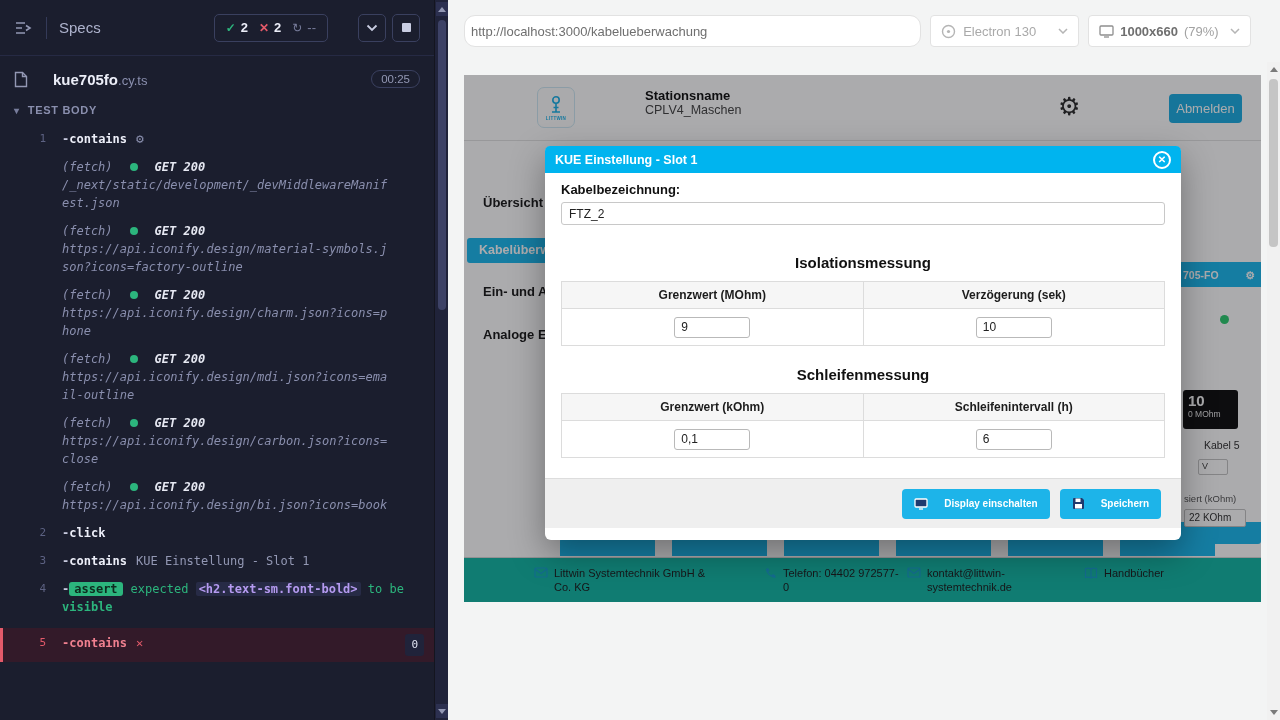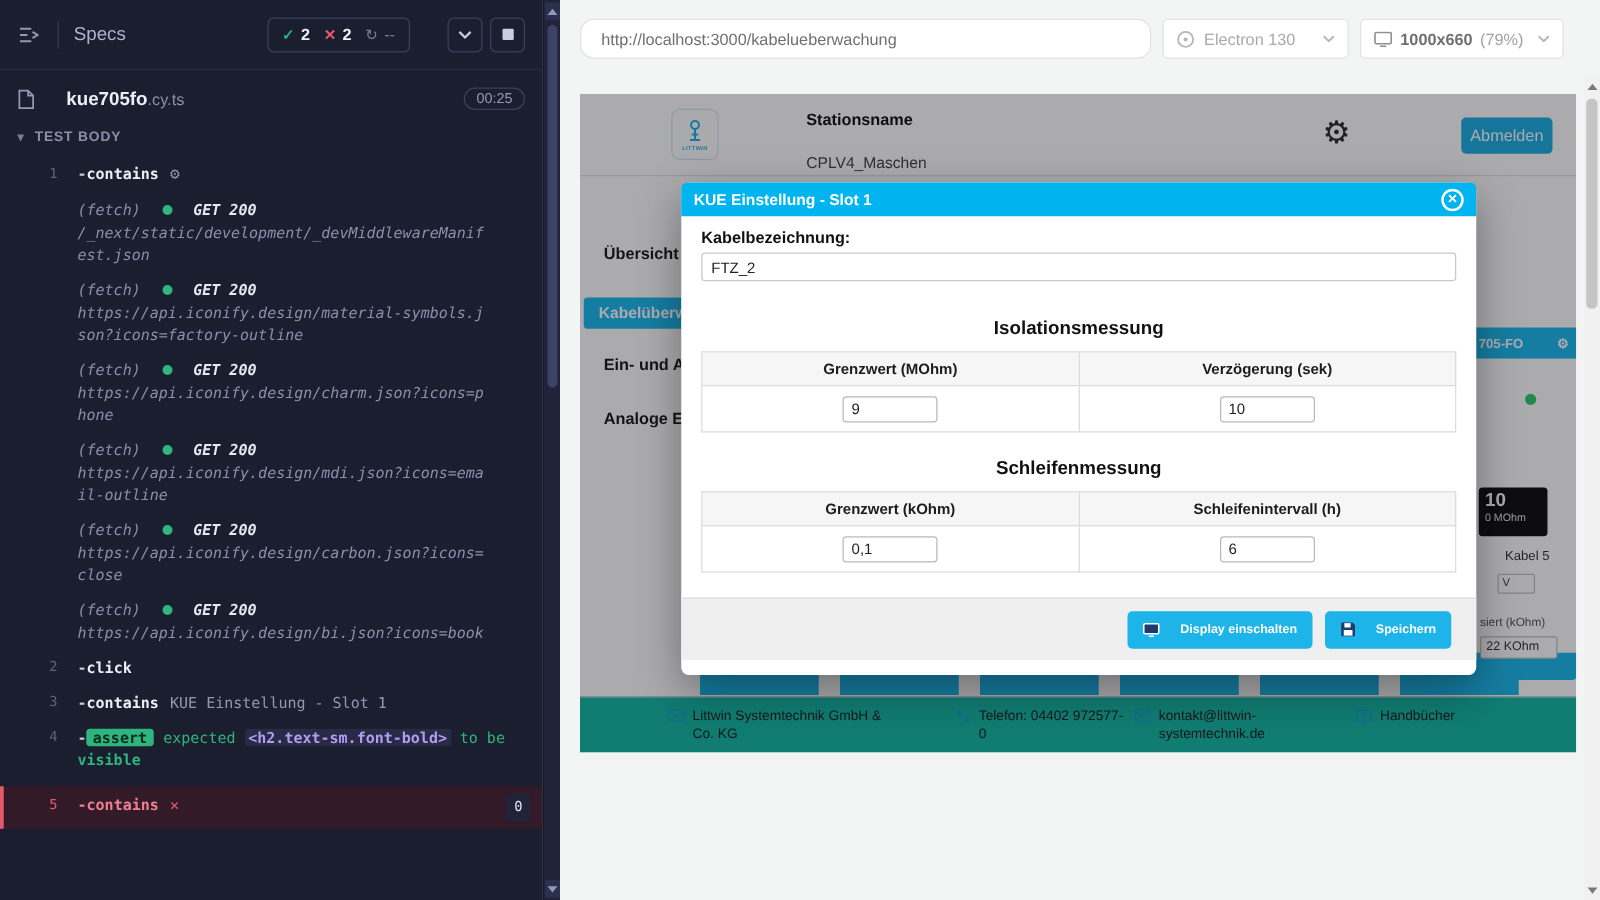--- a/index.html
+++ b/index.html
@@ -57,37 +57,37 @@
   .rep-scroll{width:14px;height:720px;flex:none;background:#20233a;border-left:1px solid #14151f;position:relative}
   .rs-btn{position:absolute;left:1px;width:12px;height:14px;background:#2c3050;display:flex;align-items:center;justify-content:center}
   .rs-up{top:2px}.rs-down{bottom:2px}
   .rs-thumb{position:absolute;left:3px;top:20px;width:8px;height:290px;border-radius:4px;background:#3d4266}
   .tri-up{width:0;height:0;border-left:4px solid transparent;border-right:4px solid transparent;border-bottom:5px solid #9398b4}
   .tri-down{width:0;height:0;border-left:4px solid transparent;border-right:4px solid transparent;border-top:5px solid #9398b4}
 
   
   .main{width:819px;flex:none;display:flex;flex-direction:column}
   .toolbar{height:62px;flex:none;display:flex;align-items:center;padding:0 16px;background:#f3f4f4}
-  .url-box{width:464px;height:32px;background:#fff;border:1px solid #e2e2e2;border-radius:11px;font-size:13px;color:#6f6f6f;padding:0 16px;outline:none;font-family:"Liberation Sans",sans-serif}
+  .url-box{width:464px;height:32px;background:#fff;border:1px solid #e2e2e2;border-radius:11px;font-size:13px;color:#6f6f6f;padding:0 6px;outline:none;font-family:"Liberation Sans",sans-serif}
   .sel{height:32px;background:#fff;border:1px solid #e2e2e2;border-radius:4px;display:flex;align-items:center;padding:0 10px;margin-left:9px}
   .browser-sel{width:151px;color:#a9a9a9;font-size:13px;gap:7px}
   .viewport-sel{width:165px;font-size:13px;gap:6px}
   .vp-size{color:#6f6f6f;font-weight:bold}
   .vp-zoom{color:#a2a2a2}
   .chev-svg{margin-left:auto;flex:none}
 
   .stage{position:relative;height:658px;background:#f3f4f4}
   .aut{position:absolute;left:16px;top:13px;width:797px;height:527px;background:#fff;overflow:hidden}
 
   .aut-header{position:absolute;left:0;top:0;right:0;height:66px;background:#fff;border-bottom:1px solid #e3e3e3;z-index:1}
   .logo{position:absolute;left:73px;top:12px;width:38px;height:41px;border:1px solid #cfe9f4;border-radius:7px;background:#fdfdfd;display:flex;flex-direction:column;align-items:center;justify-content:center;gap:1px}
   .logo-text{font-size:4.5px;color:#1cb2e8;font-weight:bold;letter-spacing:.3px}
   .station{position:absolute;left:181px;top:13px}
   .station-label{font-size:13px;font-weight:bold;color:#111}
-  .station-name{font-size:12.5px;color:#454545;margin-top:20px}
+  .station-name{font-size:12.5px;color:#454545;margin-top:0}
   .app-gear{position:absolute;left:594px;top:16px;font-size:25px;color:#2d2d2d;line-height:30px}
   .logout-btn{position:absolute;right:19px;top:19px;width:73px;height:29px;background:#1daee3;color:#fff;font-size:13px;border:none;border-radius:4px;display:flex;align-items:center;justify-content:center}
 
   .nav-item{position:absolute;left:19px;width:62px;font-size:13px;font-weight:bold;color:#1a1a1a;white-space:nowrap;overflow:hidden;z-index:1}
   .nav-active{position:absolute;left:3px;top:163px;width:78px;height:25px;background:#1cb9ef;color:#fff;font-size:12.5px;font-weight:bold;line-height:25px;padding-left:12px;white-space:nowrap;overflow:hidden;border-radius:3px 0 0 3px;z-index:1}
 
   
   .card-frag{position:absolute;left:713px;top:187px;width:84px;height:282px;z-index:1}
   .cf-head{height:25px;background:#1cb9ef;color:#fff;font-size:10.5px;font-weight:bold;display:flex;align-items:center;padding:0 6px;justify-content:space-between}
   .cf-body{background:#fff;border-left:1px solid #ddd;height:235px;position:relative}

